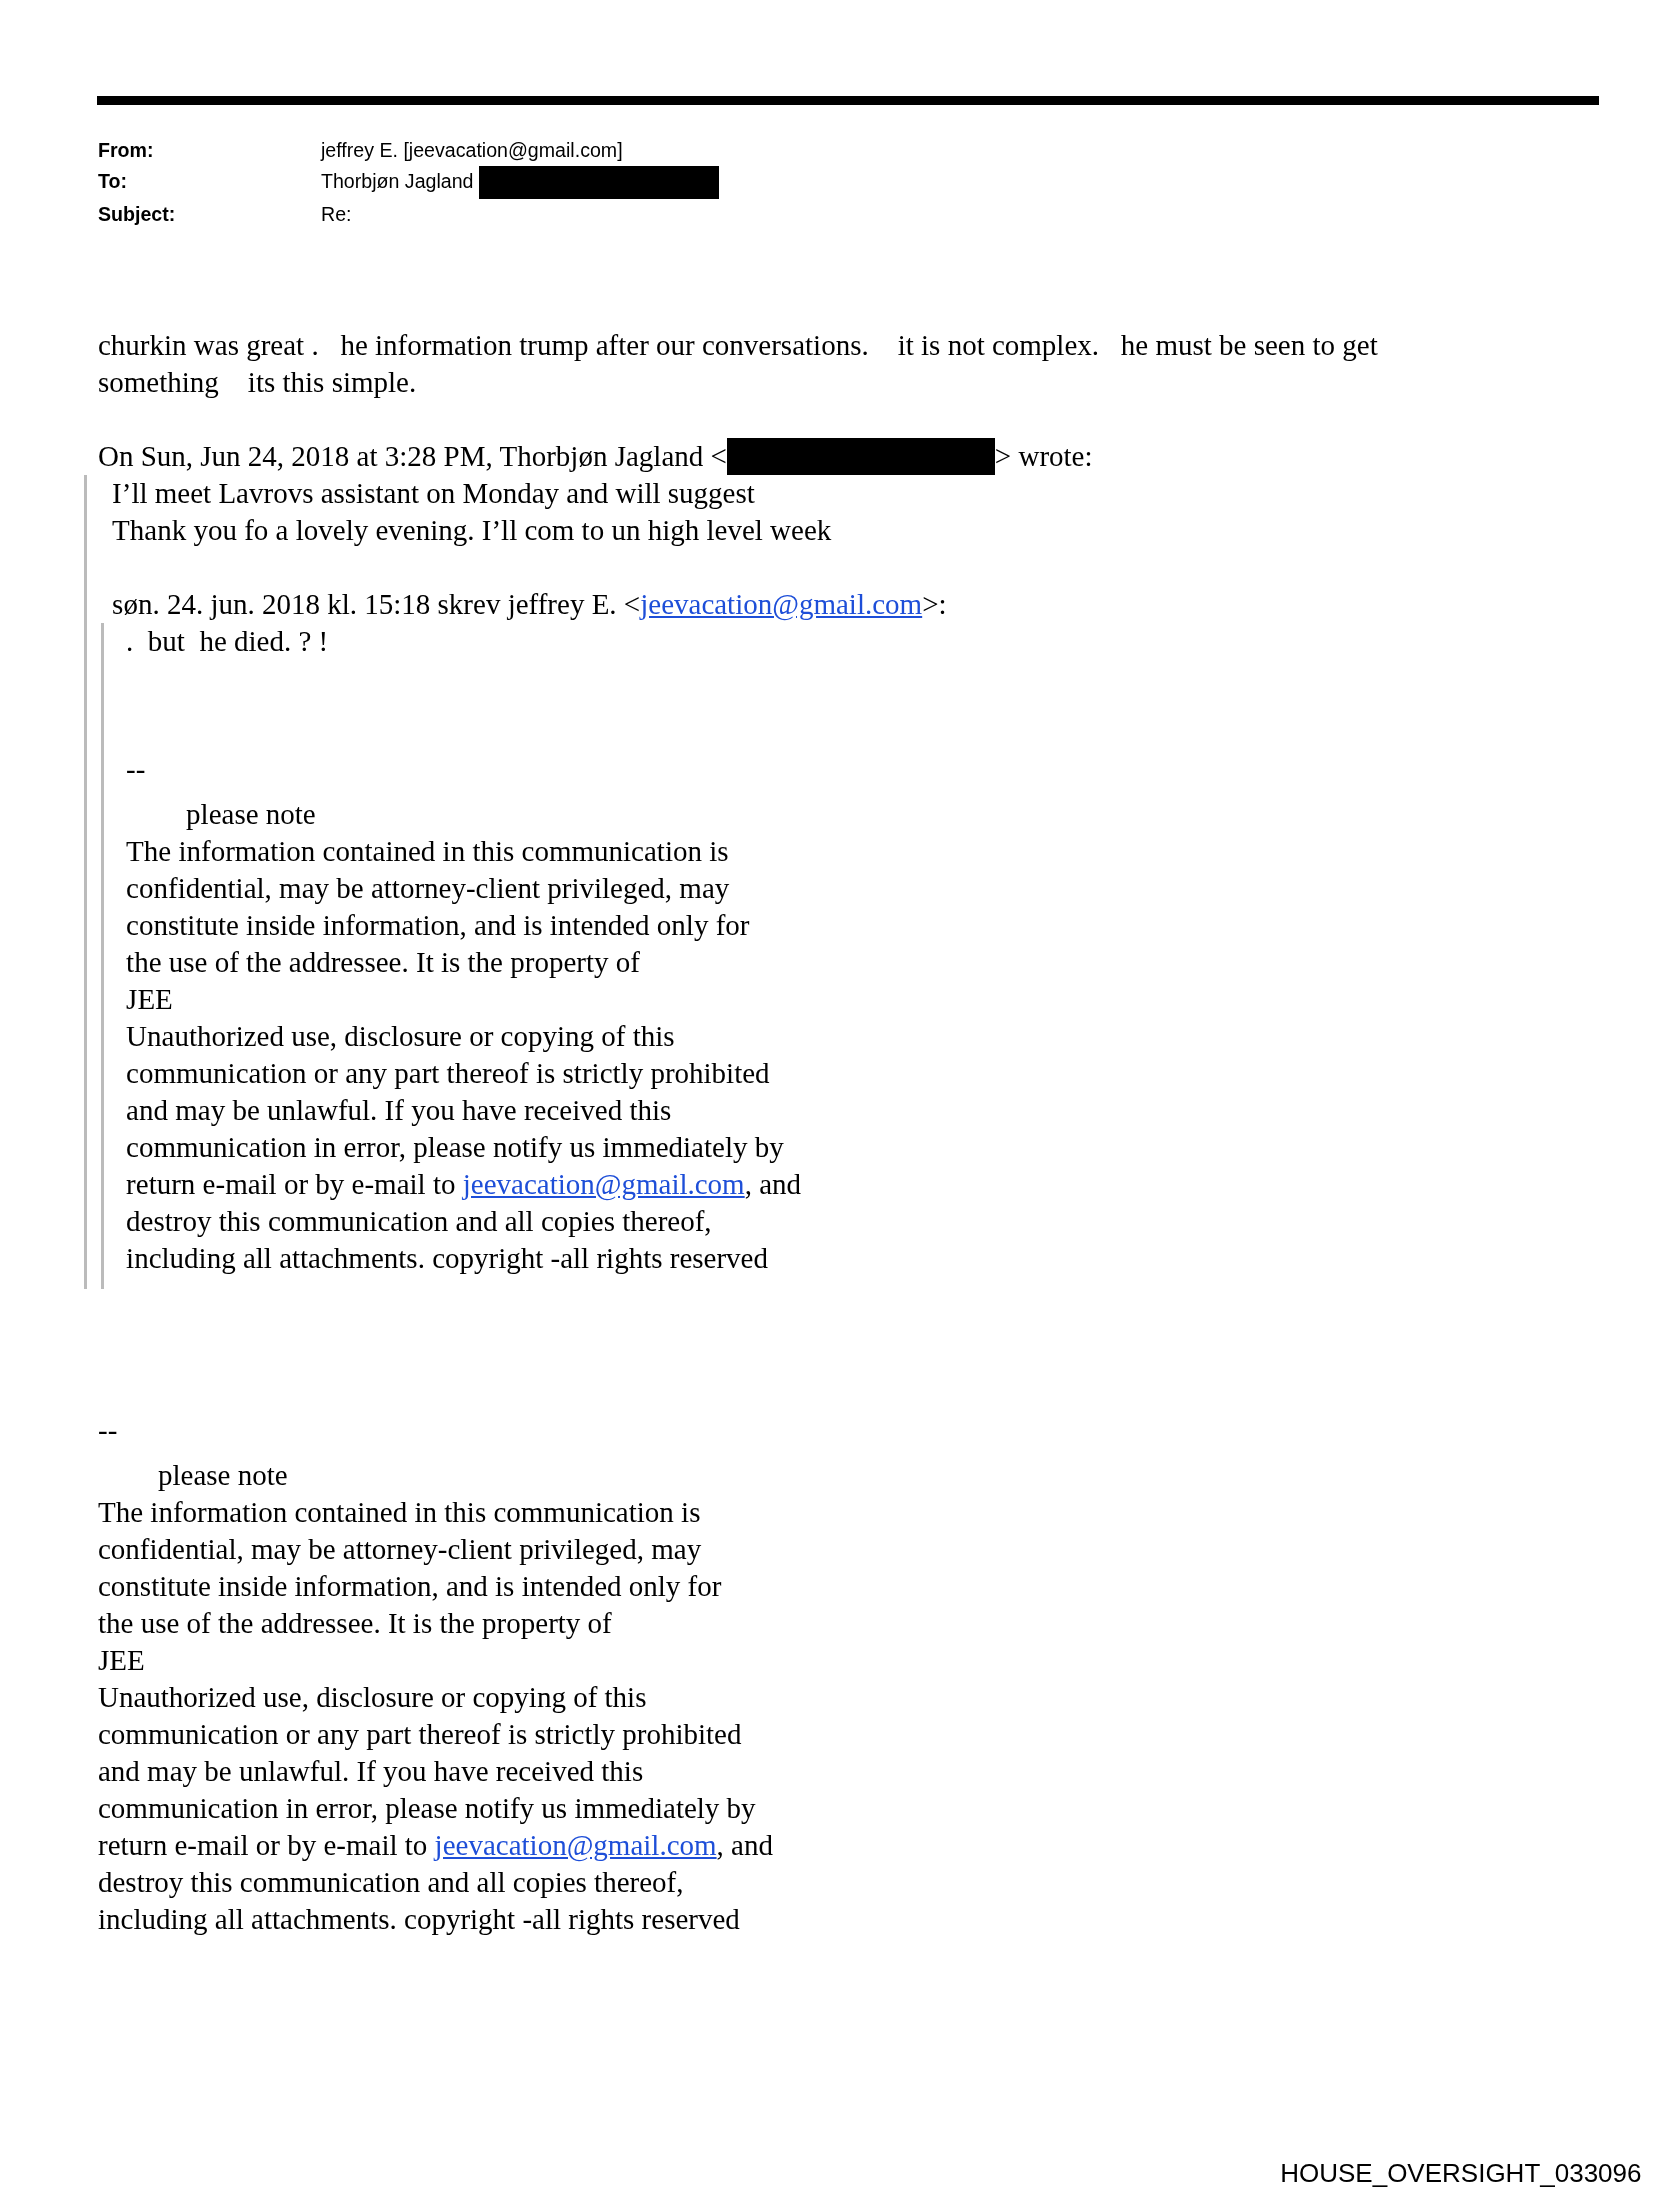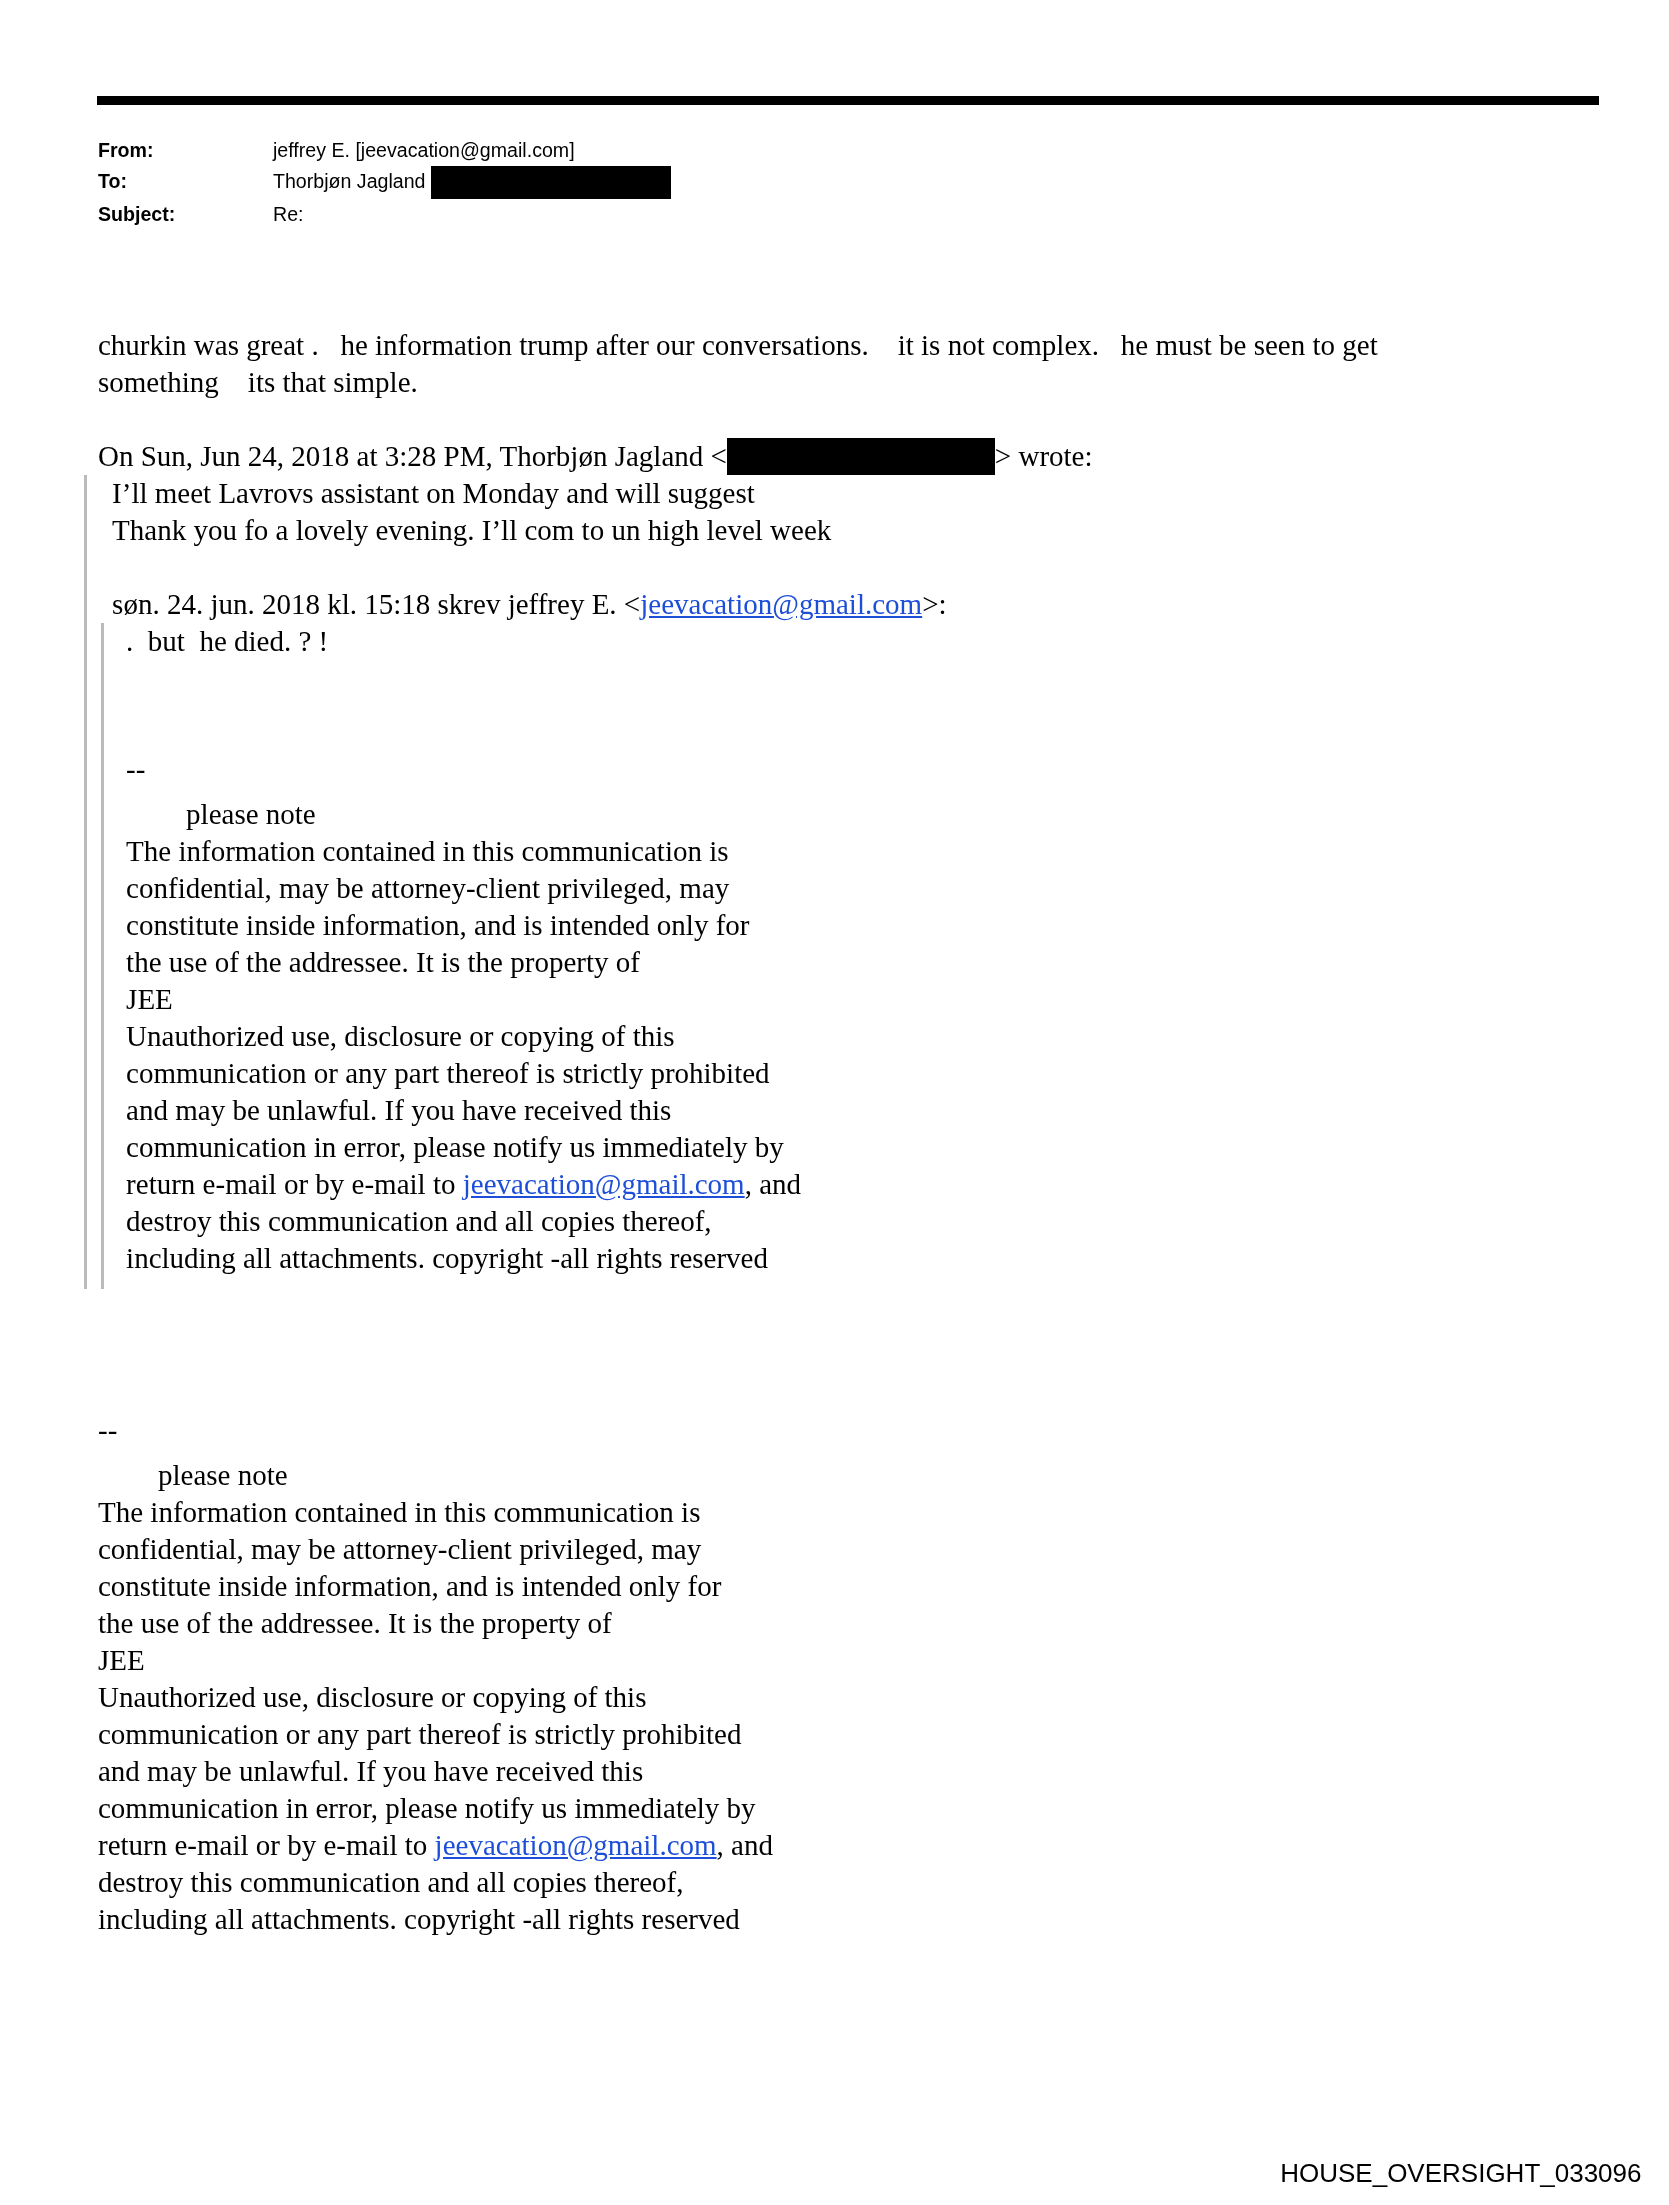--- a/index.html
+++ b/index.html
@@ -11,21 +11,21 @@
     position:absolute; left:97px; top:96px;
     width:1502px; height:9.2px; background:#000;
   }
   .header {
     position:absolute; left:98px; top:135px;
     font-family:"Liberation Sans", sans-serif;
     font-size:19.6px; line-height:31px;
   }
   .header-row { display:flex; }
   .header-label { width:175px; font-weight:bold; }
-  .header-value { white-space:pre-wrap; }
+  .header-value { white-space:pre-wrap;margin-left:48px; }
   .redaction-to {
     display:inline-block; width:240px; height:33px;
     background:#000; vertical-align:middle; margin-left:5.2px;
   }
   .content {
     position:absolute; left:98px; top:327px; width:1492px;
     font-family:"Liberation Serif", serif;
     font-size:29px; line-height:37px;
   }
   .line { white-space:pre-wrap; min-height:37px; }
@@ -64,21 +64,21 @@
     </div>
     <div class="header-row">
       <div class="header-label">Subject:</div>
       <div class="header-value">Re:</div>
     </div>
   </div>
 
   <div class="content">
 
     <div class="line">churkin was great .   he information trump after our conversations.    it is not complex.   he must be seen to get</div>
-    <div class="line">something    its that simple.</div>
+    <div class="line">something    its this simple.</div>
 
     <div class="spacer"></div>
 
     <div class="line"><span>On Sun, Jun 24, 2018 at 3:28 PM, Thorbjøn Jagland &lt;</span><span class="reply-redaction"></span><span>&gt; wrote:</span></div>
 
     <blockquote class="q1">
       <div class="line">I’ll meet Lavrovs assistant on Monday and will suggest</div>
       <div class="line">Thank you fo a lovely evening. I’ll com to un high level week</div>
       <div class="spacer"></div>
       <div class="line"><span>søn. 24. jun. 2018 kl. 15:18 skrev jeffrey E. &lt;</span><a class="email-link">jeevacation@gmail.com</a><span>&gt;:</span></div>

